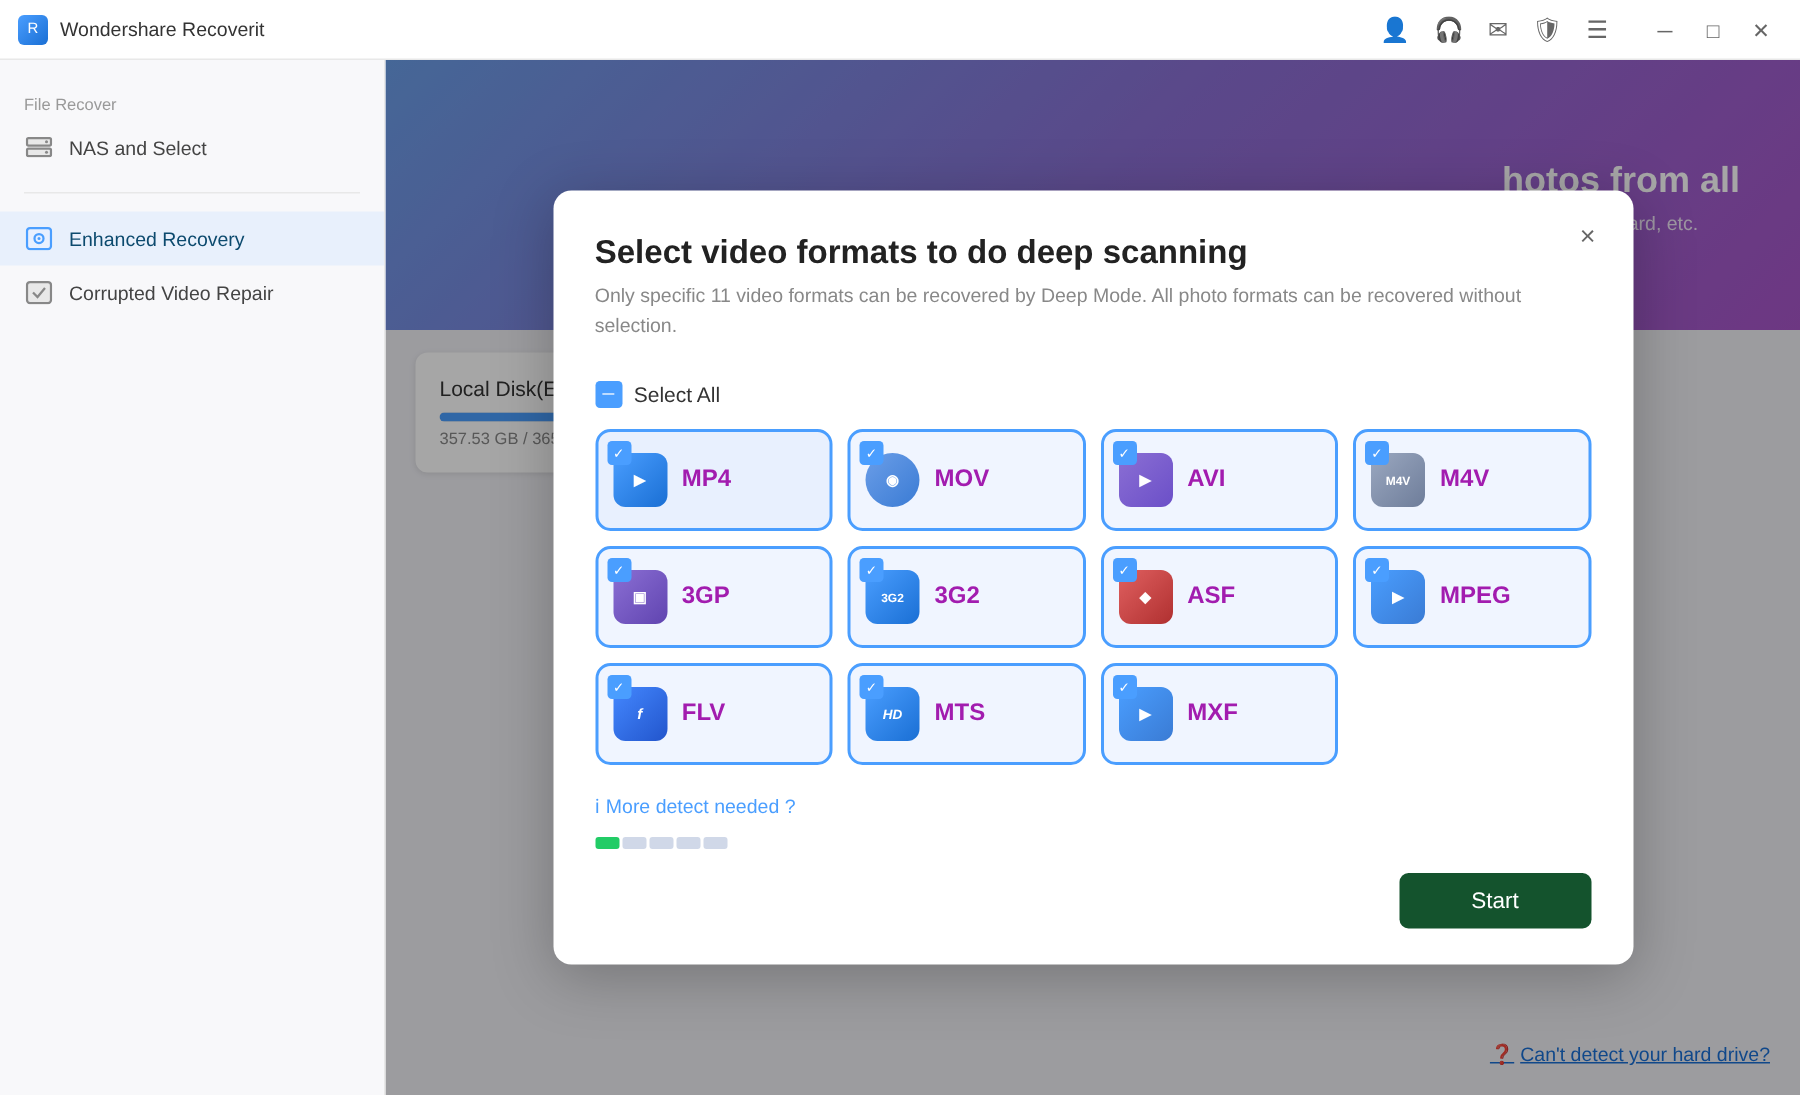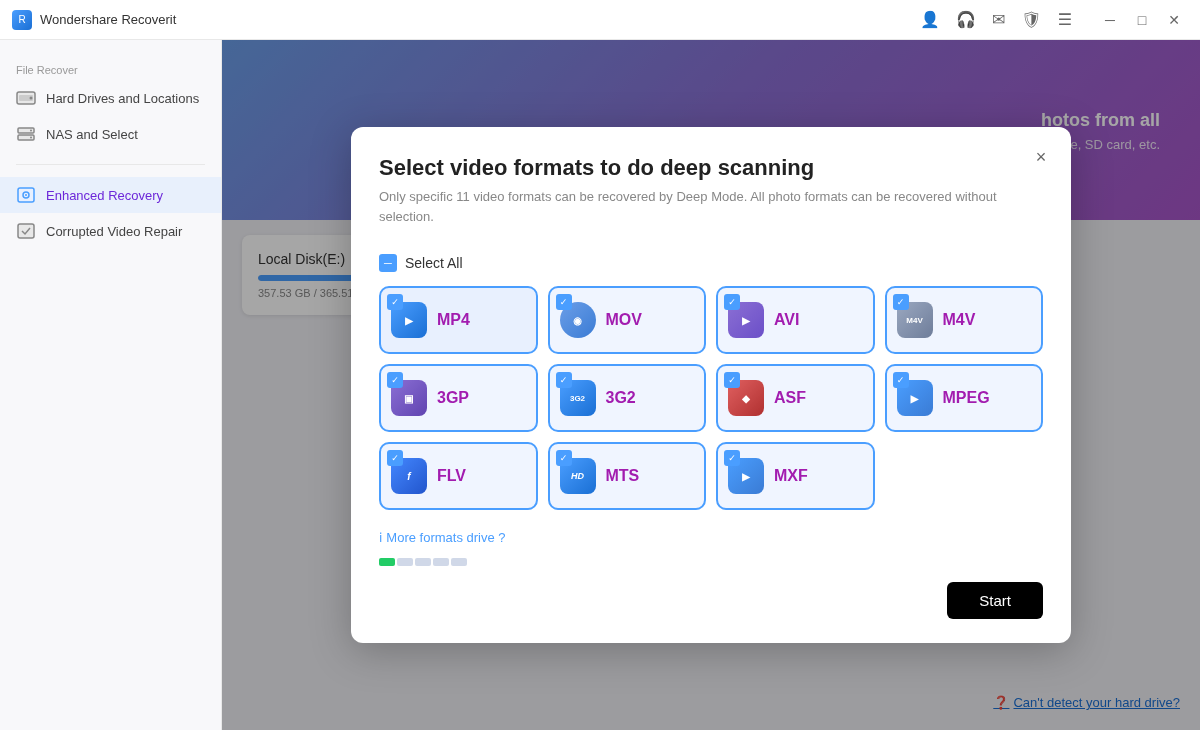--- a/index.html
+++ b/index.html
@@ -21,21 +21,21 @@
     .titlebar-right { display: flex; align-items: center; gap: 16px; }
     .titlebar-icon { color: #666; font-size: 16px; cursor: pointer; }
     .titlebar-controls { display: flex; gap: 4px; margin-left: 8px; }
     .titlebar-btn { width: 28px; height: 28px; border: none; background: none; cursor: pointer; color: #666; font-size: 14px; display: flex; align-items: center; justify-content: center; border-radius: 4px; }
 
     
     .main-layout { display: flex; height: calc(730px - 40px); }
 
     
     .sidebar {
-      width: 222px;
+      width: 257px;
       background: #f8f8fa;
       border-right: 1px solid #e8e8e8;
       padding: 16px 0;
       flex-shrink: 0;
     }
     .sidebar-section-label {
       font-size: 11px;
       color: #999;
       padding: 8px 16px 4px;
       text-transform: none;
@@ -43,39 +43,39 @@
     }
     .sidebar-item {
       display: flex;
       align-items: center;
       gap: 10px;
       padding: 10px 16px;
       cursor: pointer;
       color: #444;
       font-size: 13px;
     }
-    .sidebar-item.active { color: #6d28d9; background: #e8f0fc; }
+    .sidebar-item.active { color: #0c4a6e; background: #e8f0fc; }
     .sidebar-item-icon { width: 20px; height: 16px; display: flex; align-items: center; justify-content: center; }
     .sidebar-divider { height: 1px; background: #e8e8e8; margin: 12px 16px; }
 
     
     .content { flex: 1; position: relative; overflow: hidden; }
 
     
     .bg-banner {
       position: absolute;
       top: 0; left: 0; right: 0;
       height: 180px;
       background: linear-gradient(135deg, #6b9ee8 0%, #8b6fd4 50%, #a855c8 100%);
       display: flex;
       align-items: center;
       justify-content: flex-end;
       padding-right: 40px;
     }
-    .bg-banner-text { color: white; font-size: 18px; font-weight: 600; text-align: right; line-height: 1.4; }
+    .bg-banner-text { color: white; font-size: 24px; font-weight: 600; text-align: right; line-height: 1.4; }
     .bg-banner-sub { color: rgba(255,255,255,0.85); font-size: 13px; margin-top: 4px; }
     .disk-card {
       background: white;
       border-radius: 8px;
       padding: 16px;
       width: 220px;
       box-shadow: 0 1px 4px rgba(0,0,0,0.1);
     }
     .disk-name { font-size: 14px; color: #333; margin-bottom: 8px; }
     .disk-bar { height: 6px; background: #e8e8e8; border-radius: 3px; overflow: hidden; margin-bottom: 6px; }
@@ -256,25 +256,25 @@
     .duration-seg.green { background: #22cc66; }
     .duration-seg.light { background: #d0d8e8; }
     .duration-text { font-size: 12px; color: #888; }
 
     
     .modal-footer {
       display: flex;
       justify-content: flex-end;
     }
     .btn-start {
-      background: #000000;
+      background: #14532d;
       color: white;
       border: none;
       border-radius: 6px;
-      padding: 10px 32px;
+      padding: 10px 48px;
       font-size: 15px;
       font-weight: 500;
       cursor: pointer;
     }
   </style>
 </head>
 <body>
 
 <div class="titlebar">
   <div class="titlebar-left">
@@ -295,30 +295,20 @@
       <button class="titlebar-btn close">✕</button>
     </div>
   </div>
 </div>
 
 <div class="main-layout">
 
   <div class="sidebar">
     <div class="sidebar-section-label">File Recover</div>
 
-    <div class="sidebar-item">
-      <div class="sidebar-item-icon">
-        <svg width="20" height="14" viewBox="0 0 20 14" fill="none">
-          <rect x="1" y="1" width="18" height="12" rx="2" stroke="#888" stroke-width="1.5" fill="#e8e8e8"></rect>
-          <rect x="3" y="4" width="14" height="6" rx="1" fill="#ccc"></rect>
-          <circle cx="15" cy="7" r="1.5" fill="#888"></circle>
-        </svg>
-      </div>
-      <span>Hard Drives and Locations</span>
-    </div>
 
 
     <div class="sidebar-item">
       <div class="sidebar-item-icon">
         <svg width="18" height="14" viewBox="0 0 18 14" fill="none">
           <rect x="1" y="1" width="16" height="5" rx="1" stroke="#888" stroke-width="1.5" fill="#e8e8e8"></rect>
           <rect x="1" y="8" width="16" height="5" rx="1" stroke="#888" stroke-width="1.5" fill="#e8e8e8"></rect>
           <circle cx="14" cy="3.5" r="1" fill="#888"></circle>
           <circle cx="14" cy="10.5" r="1" fill="#888"></circle>
         </svg>
@@ -453,21 +443,21 @@
           <div class="format-card selected">
             <div class="format-check">✓</div>
             <div class="format-icon icon-mxf">▶</div>
             <span class="format-name">MXF</span>
           </div>
 
         </div>
 
         <a class="more-formats">
           <span>ℹ</span>
-          <span>More formats drive ?</span>
+          <span>More detect needed ?</span>
         </a>
 
         <div class="duration-note">
           <div class="duration-bar">
             <div class="duration-seg green"></div>
             <div class="duration-seg light"></div>
             <div class="duration-seg light"></div>
             <div class="duration-seg light"></div>
             <div class="duration-seg light"></div>
           </div>

